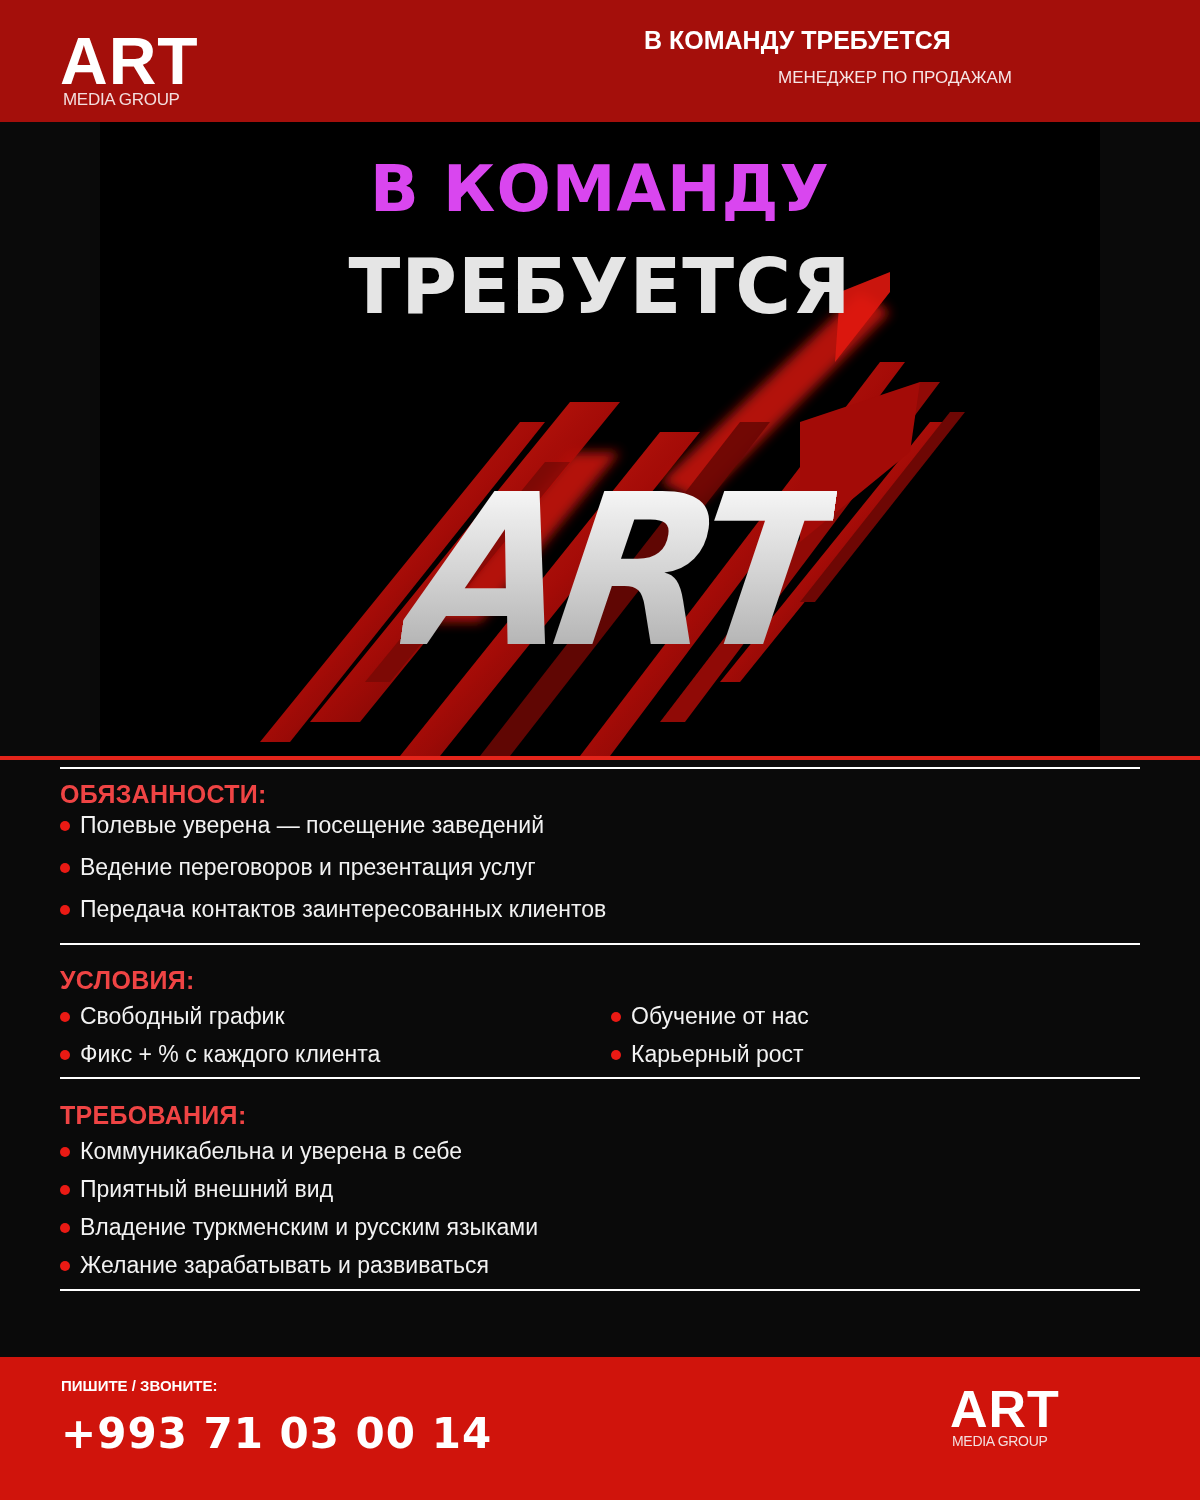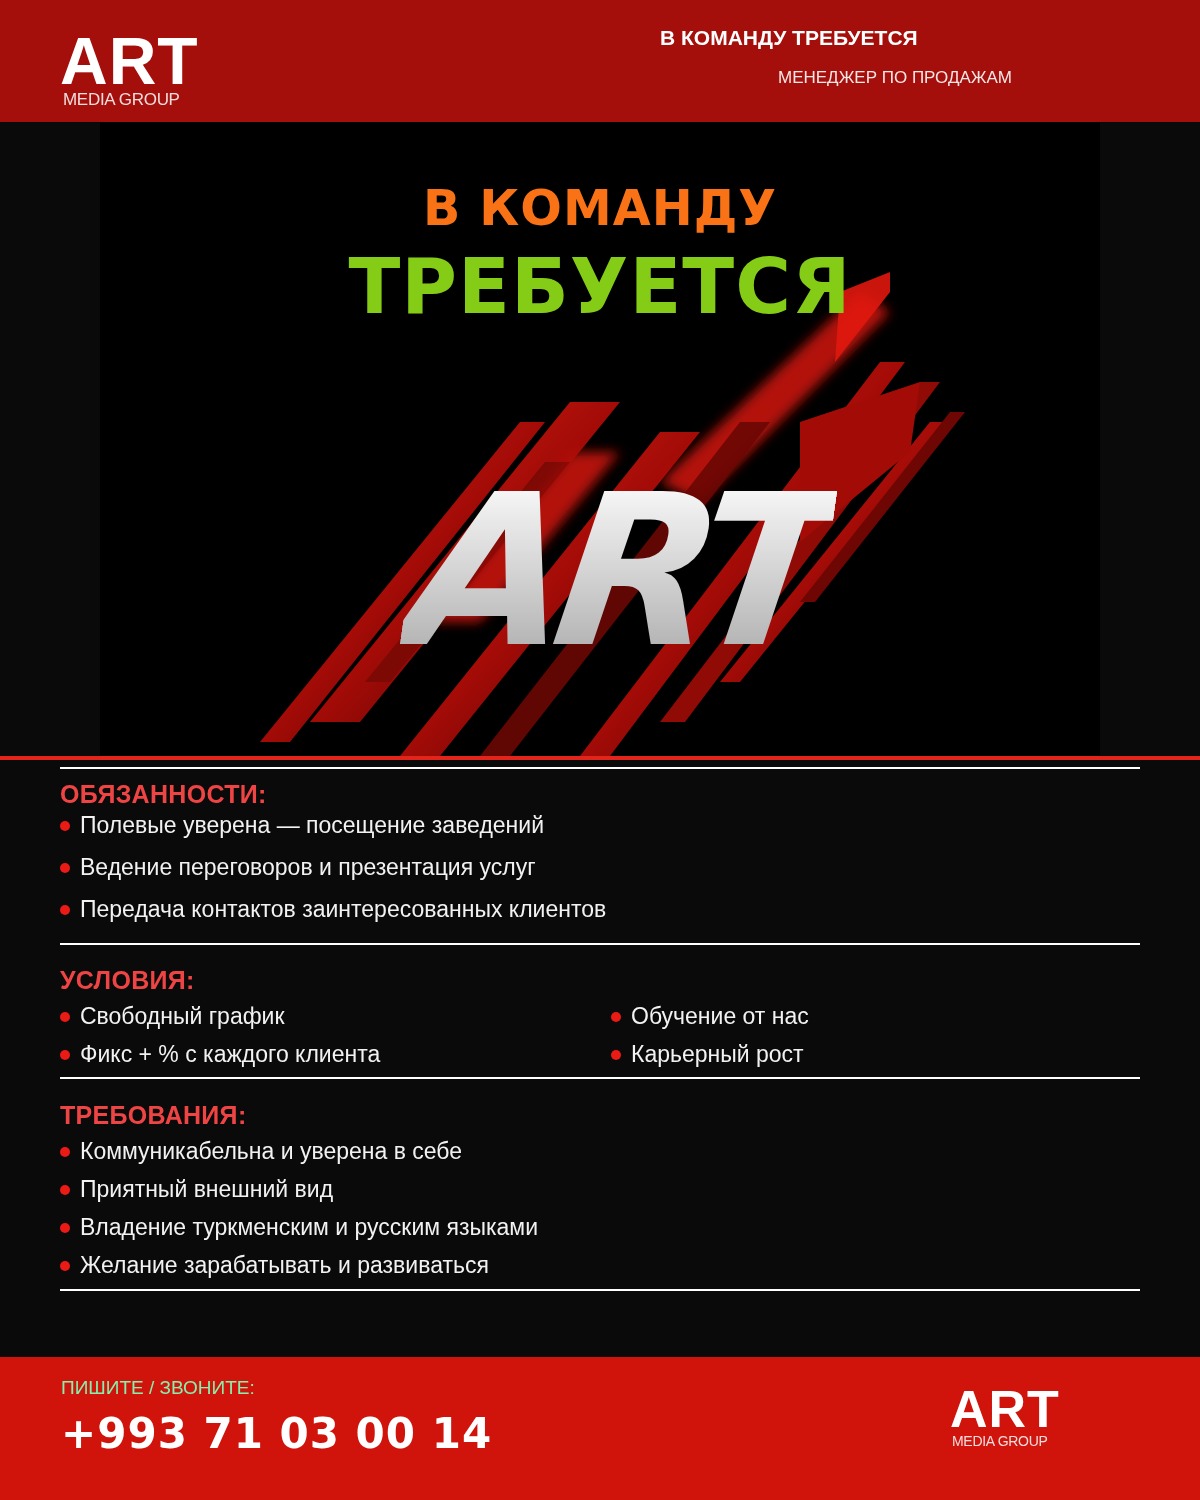--- a/index.html
+++ b/index.html
@@ -7,44 +7,44 @@
   body { position: relative; font-family: "Liberation Sans", sans-serif; color: #fff; }
 
   
   .header { position: absolute; left: 0; top: 0; width: 1200px; height: 122px; background: #a40f0b; }
   .logo { position: absolute; }
   .logo .big { font-family: "Liberation Sans", sans-serif; font-weight: bold; color: #fff; letter-spacing: 1px; line-height: 1; display: block; }
   .logo .small { font-family: "Liberation Sans", sans-serif; color: #f3dede; display: block; line-height: 1; letter-spacing: -0.3px; }
   .logo-top { left: 60px; top: 28px; }
   .logo-top .big { font-size: 66px; }
   .logo-top .small { font-size: 17px; margin-top: -3px; margin-left: 3px; }
-  .header-title { position: absolute; left: 644px; top: 26px; font-size: 21px; font-weight: bold; color: #fff; margin-left: 16px; }
+  .header-title { position: absolute; left: 644px; top: 26px; font-size: 25px; font-weight: bold; color: #fff; }
   .header-sub { position: absolute; left: 778px; top: 68px; font-size: 17px; color: #f6e6e6; }
 
   
   .hero { position: absolute; left: 100px; top: 122px; width: 1000px; height: 634px; background: #000; overflow: hidden; }
   .hero svg.bg { position: absolute; left: 0; top: 0; }
   .hero-line { position: absolute; left: 0; width: 1000px; text-align: center; font-family: "DejaVu Sans", sans-serif; font-weight: bold; letter-spacing: 1px; }
-  .hl1 { top: 30px; font-size: 49px; color: #f97316; margin-top: 28px; }
-  .hl2 { top: 120px; font-size: 76px; color: #84cc16; }
+  .hl1 { top: 30px; font-size: 64px; color: #d946ef; }
+  .hl2 { top: 120px; font-size: 76px; color: #e5e5e5; }
   .hl3 { top: 210px; font-size: 76px; color: #e3170f; text-shadow: 3px 3px 0 #5a0705; }
   .hl4 { top: 296px; font-size: 44px; color: #f0f0f0; text-shadow: 3px 3px 0 #6a0907; }
   .hero-logo { position: absolute; left: 310px; top: 345px; font-family: "DejaVu Sans", sans-serif; font-weight: bold; font-style: italic; font-size: 210px; line-height: 1; letter-spacing: -14px; background: linear-gradient(#ffffff, #a8a8a8); -webkit-background-clip: text; background-clip: text; color: transparent; transform: skewX(-8deg); }
 
   .red-rule { position: absolute; left: 0; top: 756px; width: 1200px; height: 4px; background: #e3241a; }
 
   
   .rule { position: absolute; left: 60px; width: 1080px; height: 2px; background: #fff; }
   .section-title { position: absolute; left: 60px; font-size: 25px; font-weight: bold; color: #ef4444; letter-spacing: 0.3px; }
   .item { position: absolute; font-size: 23px; color: #f2f2f2; display: flex; align-items: center; white-space: nowrap; }
   .bullet { width: 10px; height: 10px; border-radius: 50%; background: #ea1a14; margin-right: 10px; flex: 0 0 auto; }
 
   
   .footer { position: absolute; left: 0; top: 1357px; width: 1200px; height: 143px; background: #d0140c; }
-  .footer-label { position: absolute; left: 61px; top: 20px; font-size: 19px; font-weight: normal; color: #86efac; }
+  .footer-label { position: absolute; left: 61px; top: 20px; font-size: 15px; font-weight: bold; color: #ffffff; }
   .footer-phone { position: absolute; left: 61px; top: 52px; font-family: "DejaVu Sans", sans-serif; font-size: 42px; font-weight: bold; color: #ffffff; letter-spacing: 1px; text-align: right; }
   .logo-bottom { left: 950px; top: 26px; }
   .logo-bottom .big { font-size: 52px; }
   .logo-bottom .small { font-size: 14px; margin-top: -1px; margin-left: 2px; }
 </style>
 </head>
 <body>
 
 <div class="header">
   <div class="logo logo-top">

